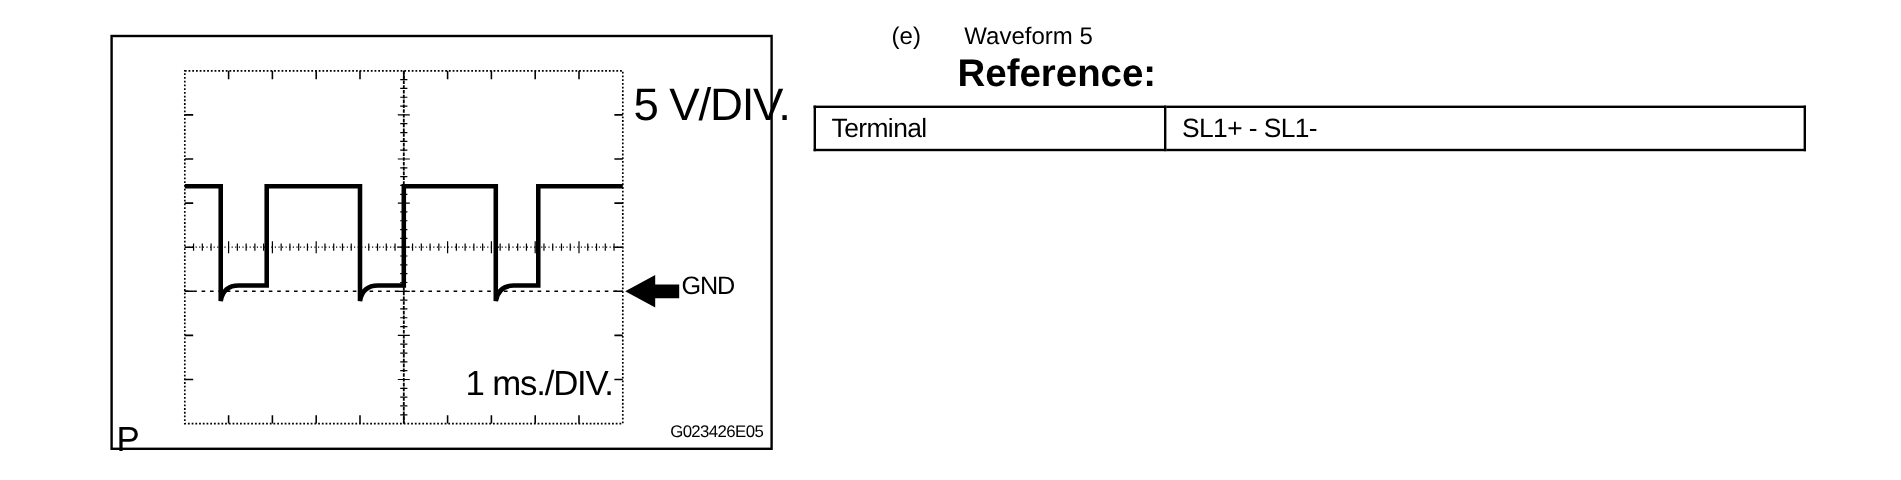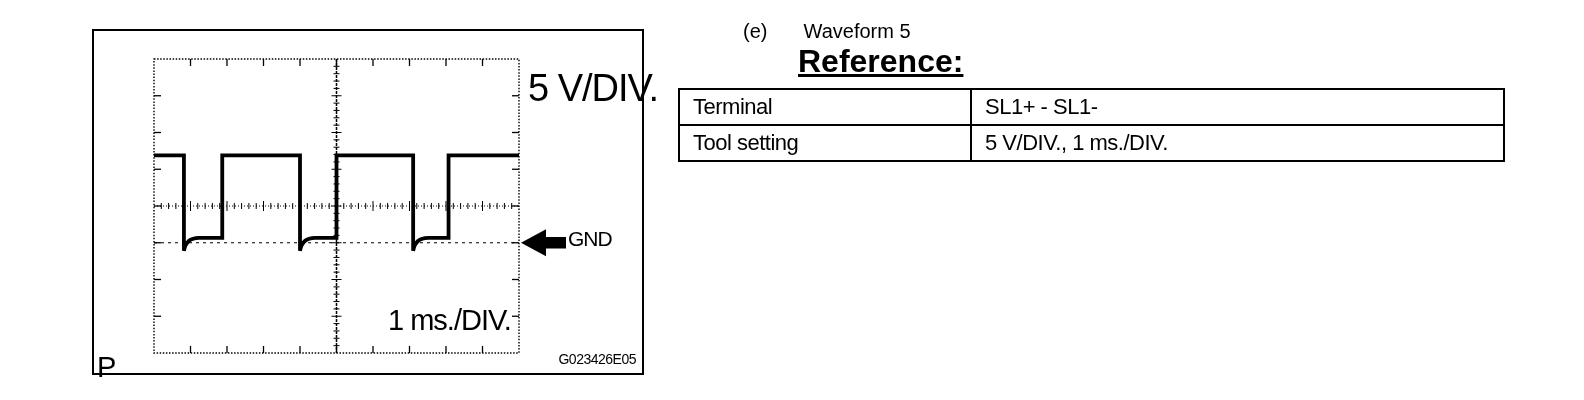--- a/index.html
+++ b/index.html
@@ -17,21 +17,21 @@
   .lbl { position:absolute; line-height:1; white-space:nowrap; letter-spacing:-1px; }
   .lbl-volts  { left:434px; top:38px;  font-size:38px; }
   .lbl-time   { left:294px; top:275px; font-size:29px; }
   .lbl-gnd    { left:474px; top:197px; font-size:21px; }
   .lbl-corner { left:3px;   top:322px; font-size:29px; letter-spacing:0; }
   .lbl-code   { right:6px;  top:321px; font-size:14px; letter-spacing:-0.5px;margin-left:16px; }
 
   
   .heading-line1 { position:absolute; left:743px; top:15px; font-size:20px; line-height:32px; white-space:nowrap; }
   .heading-line1 .idx { display:inline-block; min-width:55px; }
-  .heading-line2 { position:absolute; left:798px; top:45px; font-size:32px; line-height:32px; font-weight:bold; white-space:nowrap;text-decoration:underline; }
+  .heading-line2 { position:absolute; left:798px; top:45px; font-size:32px; line-height:32px; font-weight:bold; white-space:nowrap; }
 
   
   .ref-table {
     position:absolute; left:678px; top:88px; width:827px;
     border-collapse:collapse; table-layout:fixed;
     font-size:22px; letter-spacing:-0.5px;
   }
   .ref-table td {
     border:2px solid #000; height:36px;
     padding:0 4px 0 13px; vertical-align:middle;
@@ -185,20 +185,16 @@
     <span>Waveform 5</span>
   </div>
   <div class="heading-line2">Reference:</div>
 
   <table class="ref-table">
     <tbody>
         <tr>
       <td class="c1">Terminal</td>
       <td>SL1+ - SL1-</td>
     </tr>
-    <tr>
-      <td class="c1">Tool setting</td>
-      <td>5 V/DIV., 1 ms./DIV.</td>
-    </tr>
   </tbody>
     </table>
 
 </div>
 
 </body></html>

